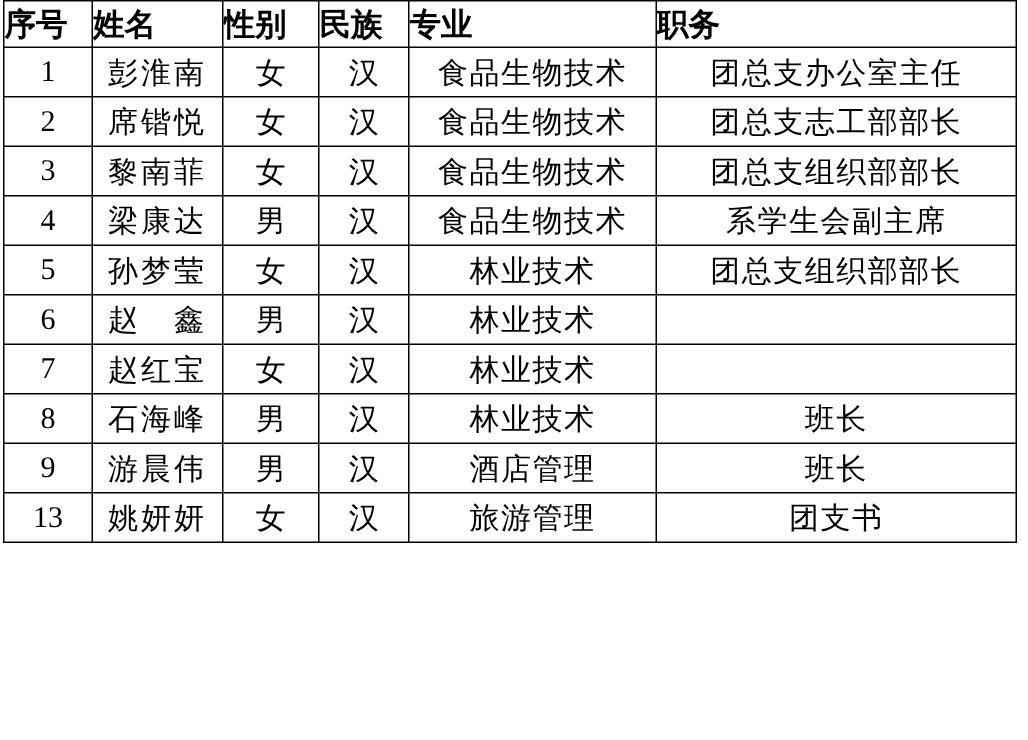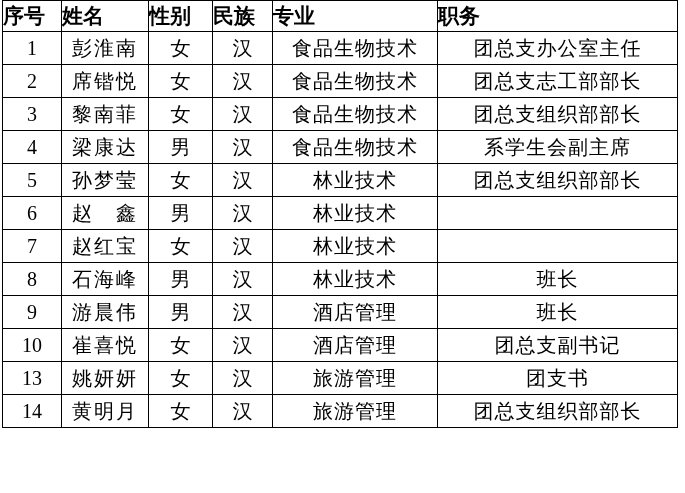--- a/index.html
+++ b/index.html
@@ -160,38 +160,22 @@
         </tr>
         <tr>
           <td class="col-index">9</td>
           <td class="col-name">游晨伟</td>
           <td class="col-gender">男</td>
           <td class="col-ethnicity">汉</td>
           <td class="col-major">酒店管理</td>
           <td class="col-position">班长</td>
         </tr>
         <tr>
-          <td class="col-index">10</td>
-          <td class="col-name">崔喜悦</td>
-          <td class="col-gender">女</td>
-          <td class="col-ethnicity">汉</td>
-          <td class="col-major">酒店管理</td>
-          <td class="col-position">团总支副书记</td>
-        </tr>
-        <tr>
           <td class="col-index">13</td>
           <td class="col-name">姚妍妍</td>
           <td class="col-gender">女</td>
           <td class="col-ethnicity">汉</td>
           <td class="col-major">旅游管理</td>
           <td class="col-position">团支书</td>
         </tr>
-        <tr>
-          <td class="col-index">14</td>
-          <td class="col-name">黄明月</td>
-          <td class="col-gender">女</td>
-          <td class="col-ethnicity">汉</td>
-          <td class="col-major">旅游管理</td>
-          <td class="col-position">团总支组织部部长</td>
-        </tr>
       </tbody>
   </table>
 </div>
 
 </body></html>

